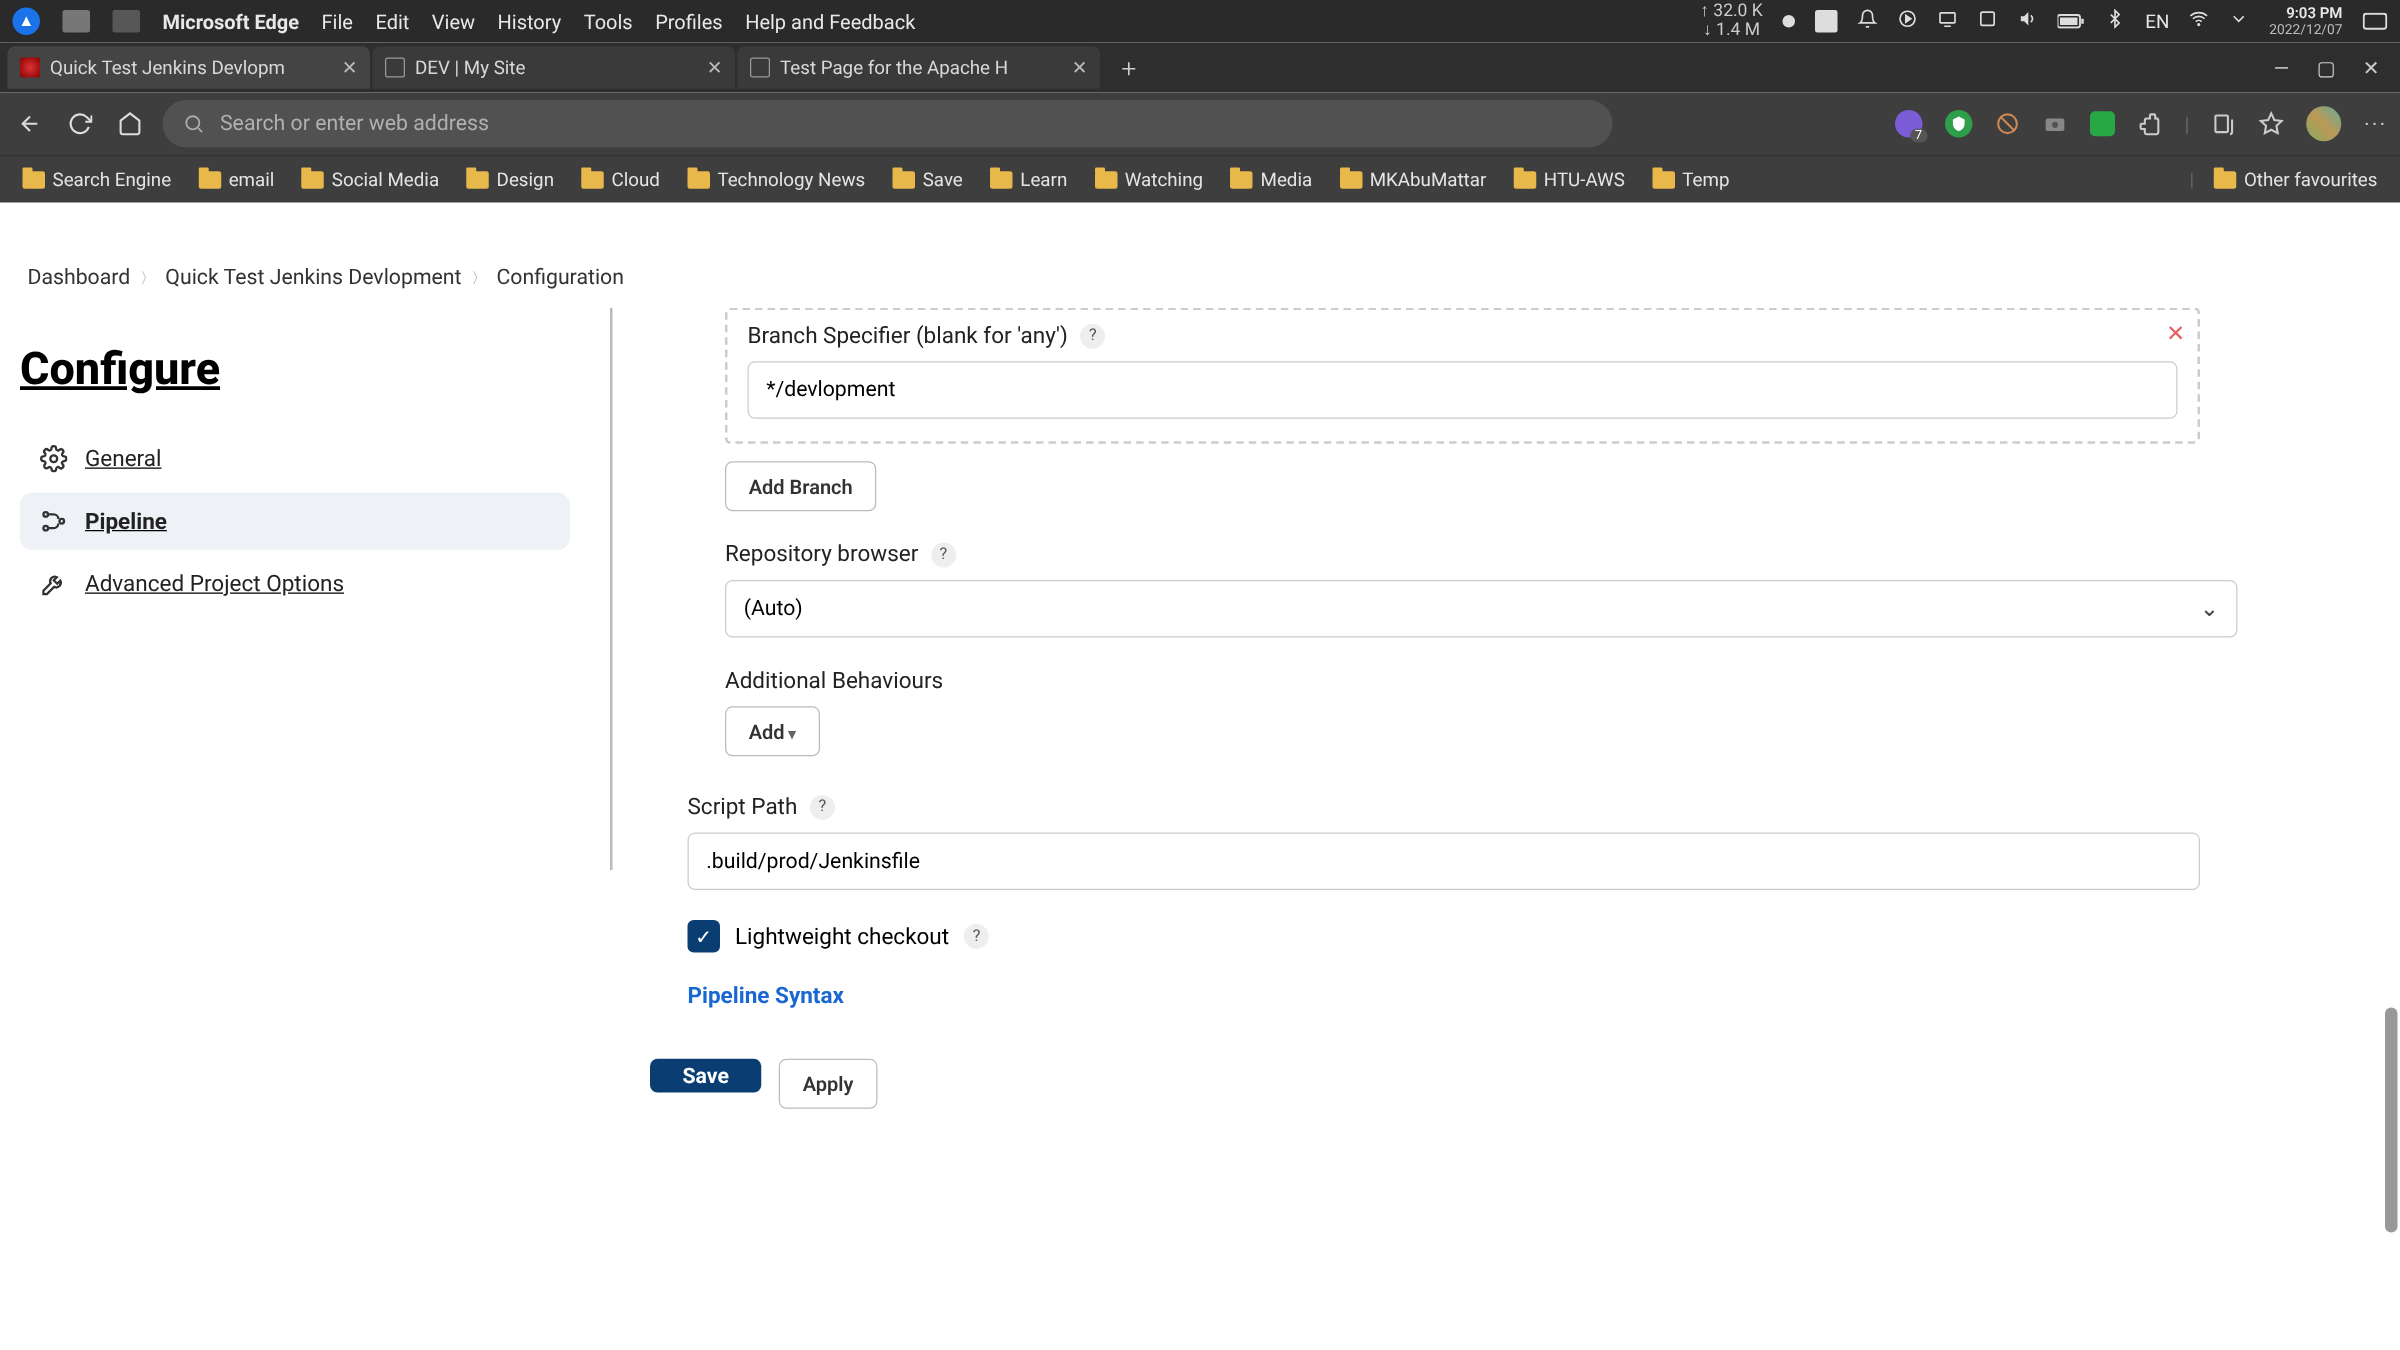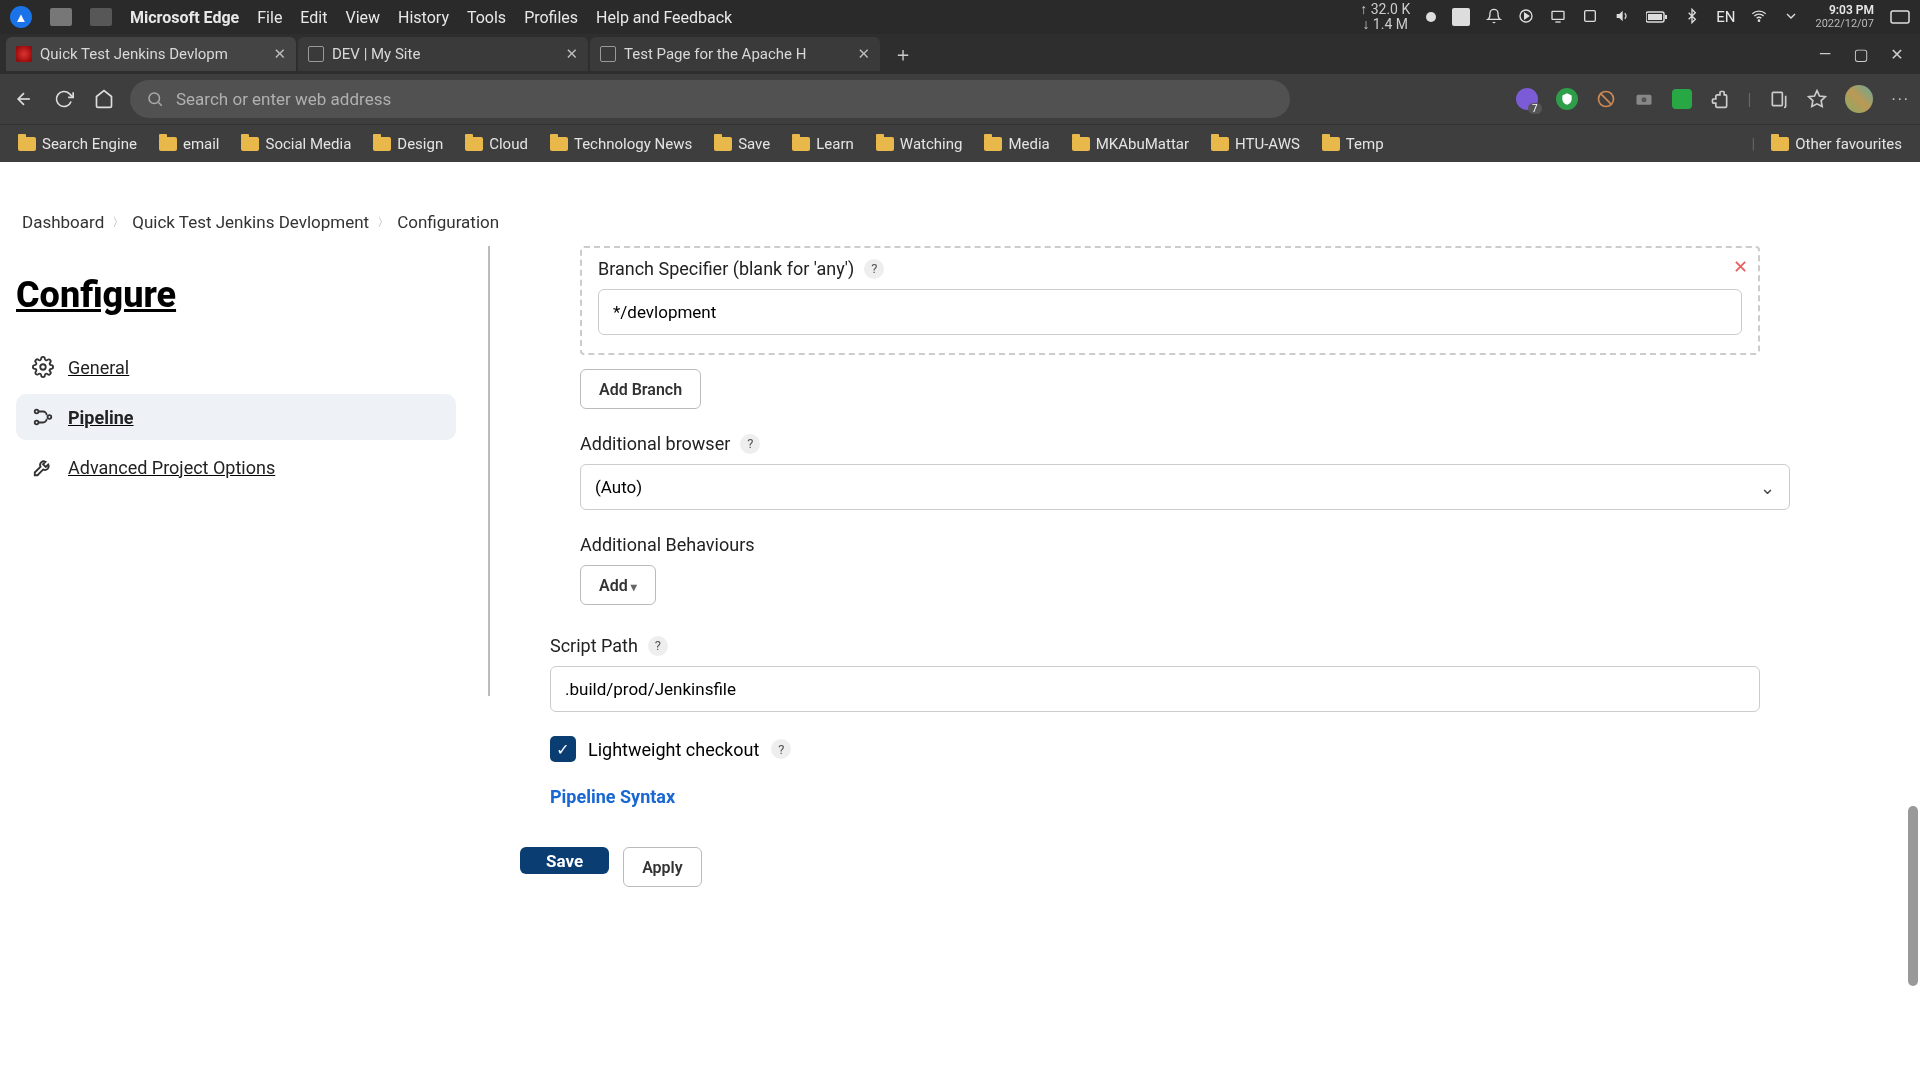--- a/index.html
+++ b/index.html
@@ -379,21 +379,21 @@
               <span class="help">?</span>
             </div>
             <input class="txt" type="text" value="*/devlopment" style="">
           </div>
           <div class="form-group">
             <button class="secondary">Add Branch</button>
           </div>
 
           <div class="form-group">
             <div class="label">
-              <span>Additional browser</span>
+              <span>Repository browser</span>
               <span class="help">?</span>
             </div>
             <div class="select">
               <span>(Auto)</span>
               <span class="caret">⌄</span>
             </div>
           </div>
 
           <div class="form-group">
             <div class="label">

